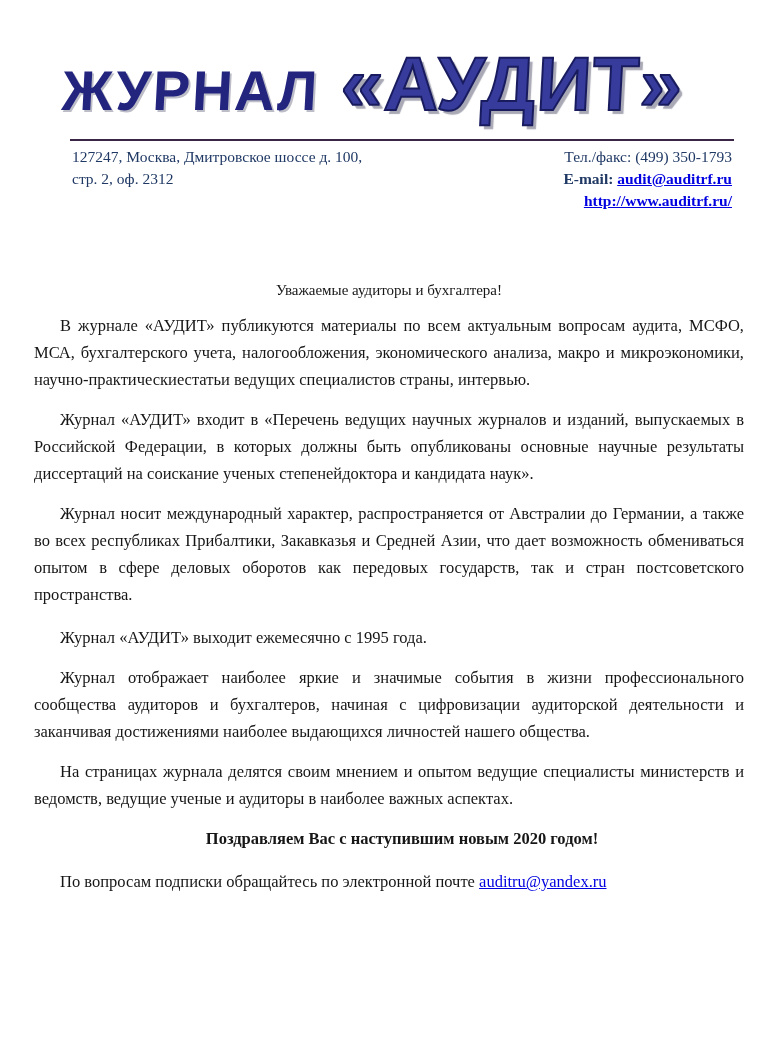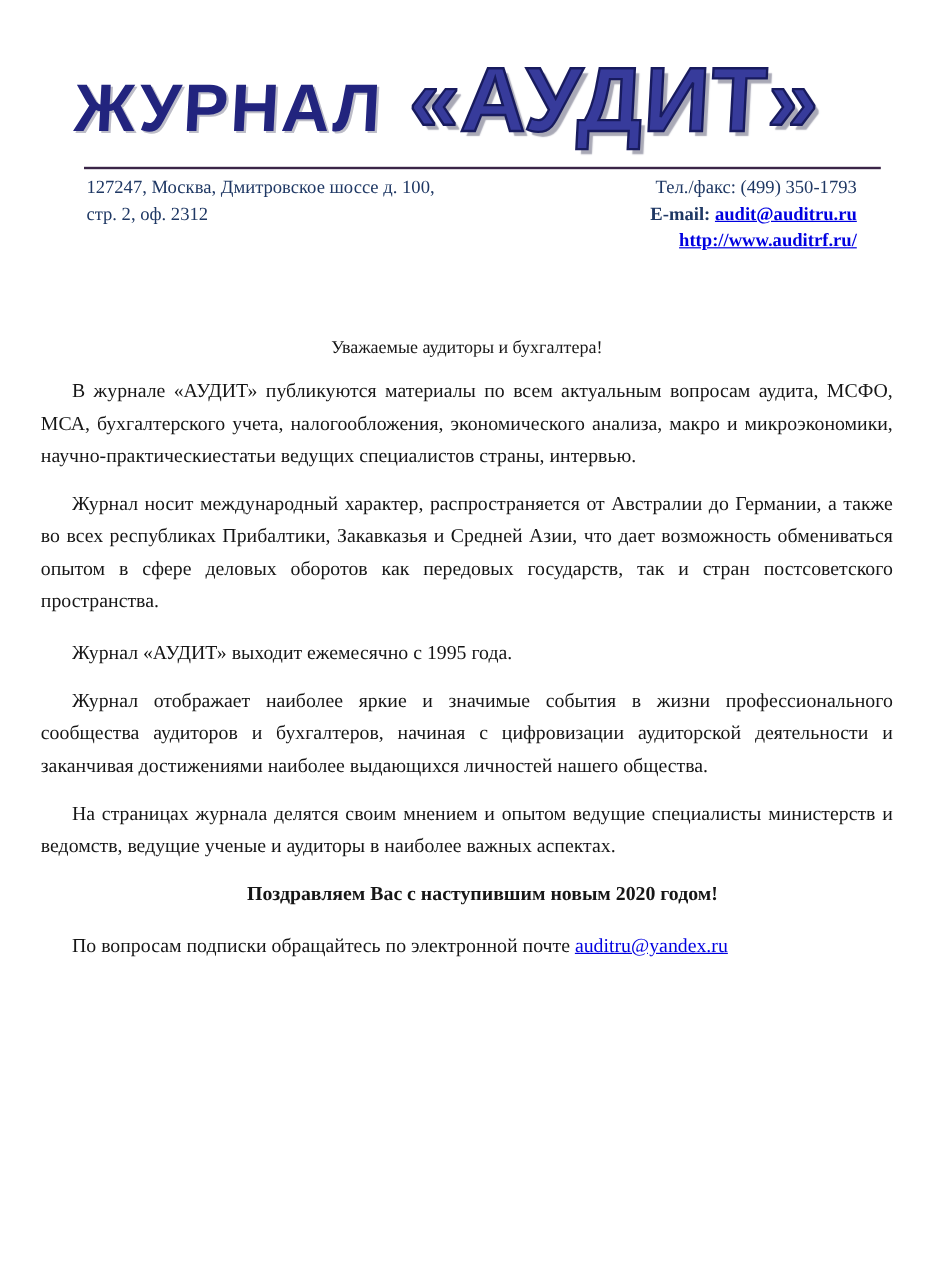--- a/index.html
+++ b/index.html
@@ -24,21 +24,21 @@
     font-size:76px;letter-spacing:1px;color:#373b9b;
     -webkit-text-stroke:2px #181b5e;
     transform:skewX(-3deg);
     text-shadow:4px 4px 1px #a9a9b6;
   }
   .header-rule{
     margin:12px 38px 0 70px;border:0;border-top:2px solid #3a2547;height:0;
   }
   .contact-row{
     display:flex;justify-content:space-between;
-    padding:5px 58px 0 72px;
+    padding:5px 40px 0 72px;
     color:#1f3864;font-size:15.5px;line-height:1.42;
   }
   .contact-left{text-align:left;}
   .contact-right{text-align:right;}
   .contact-right .bold{font-weight:bold;margin-top:37px;}
   a.doc-link{color:#0000e0;text-decoration:underline;}
   .contact-right a.doc-link{font-weight:bold;}
   
   .letter{padding:0 28px 0 34px;}
   .salutation{margin-top:70px;text-align:center;font-size:15px;}
@@ -65,31 +65,32 @@
 
   <hr class="header-rule">
 
   <div class="contact-row">
     <div class="contact-left">
       <div>127247, Москва, Дмитровское шоссе д. 100,</div>
       <div>стр. 2, оф. 2312</div>
     </div>
     <div class="contact-right">
       <div>Тел./факс: (499) 350-1793</div>
-      <div><span class="bold">E-mail: </span><a class="doc-link" href="#">audit@auditru.ru</a></div>
+      <div><span class="bold">E-mail: </span><a class="doc-link" href="#">audit@auditrf.ru</a></div>
       <div><a class="doc-link" href="#">http://www.auditrf.ru/</a></div>
     </div>
   </div>
 
   <div class="letter">
 
     <div class="salutation">Уважаемые аудиторы и бухгалтера!</div>
 
 
     <p class="para">В журнале «АУДИТ» публикуются материалы по всем актуальным вопросам аудита, МСФО, МСА, бухгалтерского учета, налогообложения, экономического анализа, макро и микроэкономики, научно-практическиестатьи ведущих специалистов страны, интервью.</p>
+    <p class="para">Журнал «АУДИТ» входит в «Перечень ведущих научных журналов и изданий, выпускаемых в Российской Федерации, в которых должны быть опубликованы основные научные результаты диссертаций на соискание ученых степенейдоктора и кандидата наук».</p>
     <p class="para">Журнал носит международный характер, распространяется от Австралии до Германии, а также во всех республиках Прибалтики, Закавказья и Средней Азии, что дает возможность обмениваться опытом в сфере деловых оборотов как передовых государств, так и стран постсоветского пространства.</p>
     <p class="para no-justify">Журнал «АУДИТ» выходит ежемесячно с 1995 года.</p>
     <p class="para">Журнал отображает наиболее яркие и значимые события  в жизни профессионального сообщества аудиторов и бухгалтеров, начиная с цифровизации аудиторской деятельности и заканчивая достижениями наиболее выдающихся личностей нашего общества.</p>
     <p class="para">На страницах журнала делятся своим мнением и опытом ведущие специалисты министерств и ведомств,  ведущие ученые и аудиторы в наиболее важных аспектах.</p>
 
     <p class="para bold">Поздравляем Вас с наступившим новым 2020 годом!</p>
 
     <p class="para no-justify"><span>По вопросам подписки обращайтесь по электронной почте </span><a class="doc-link" href="#">auditru@yandex.ru</a></p>
 
 

